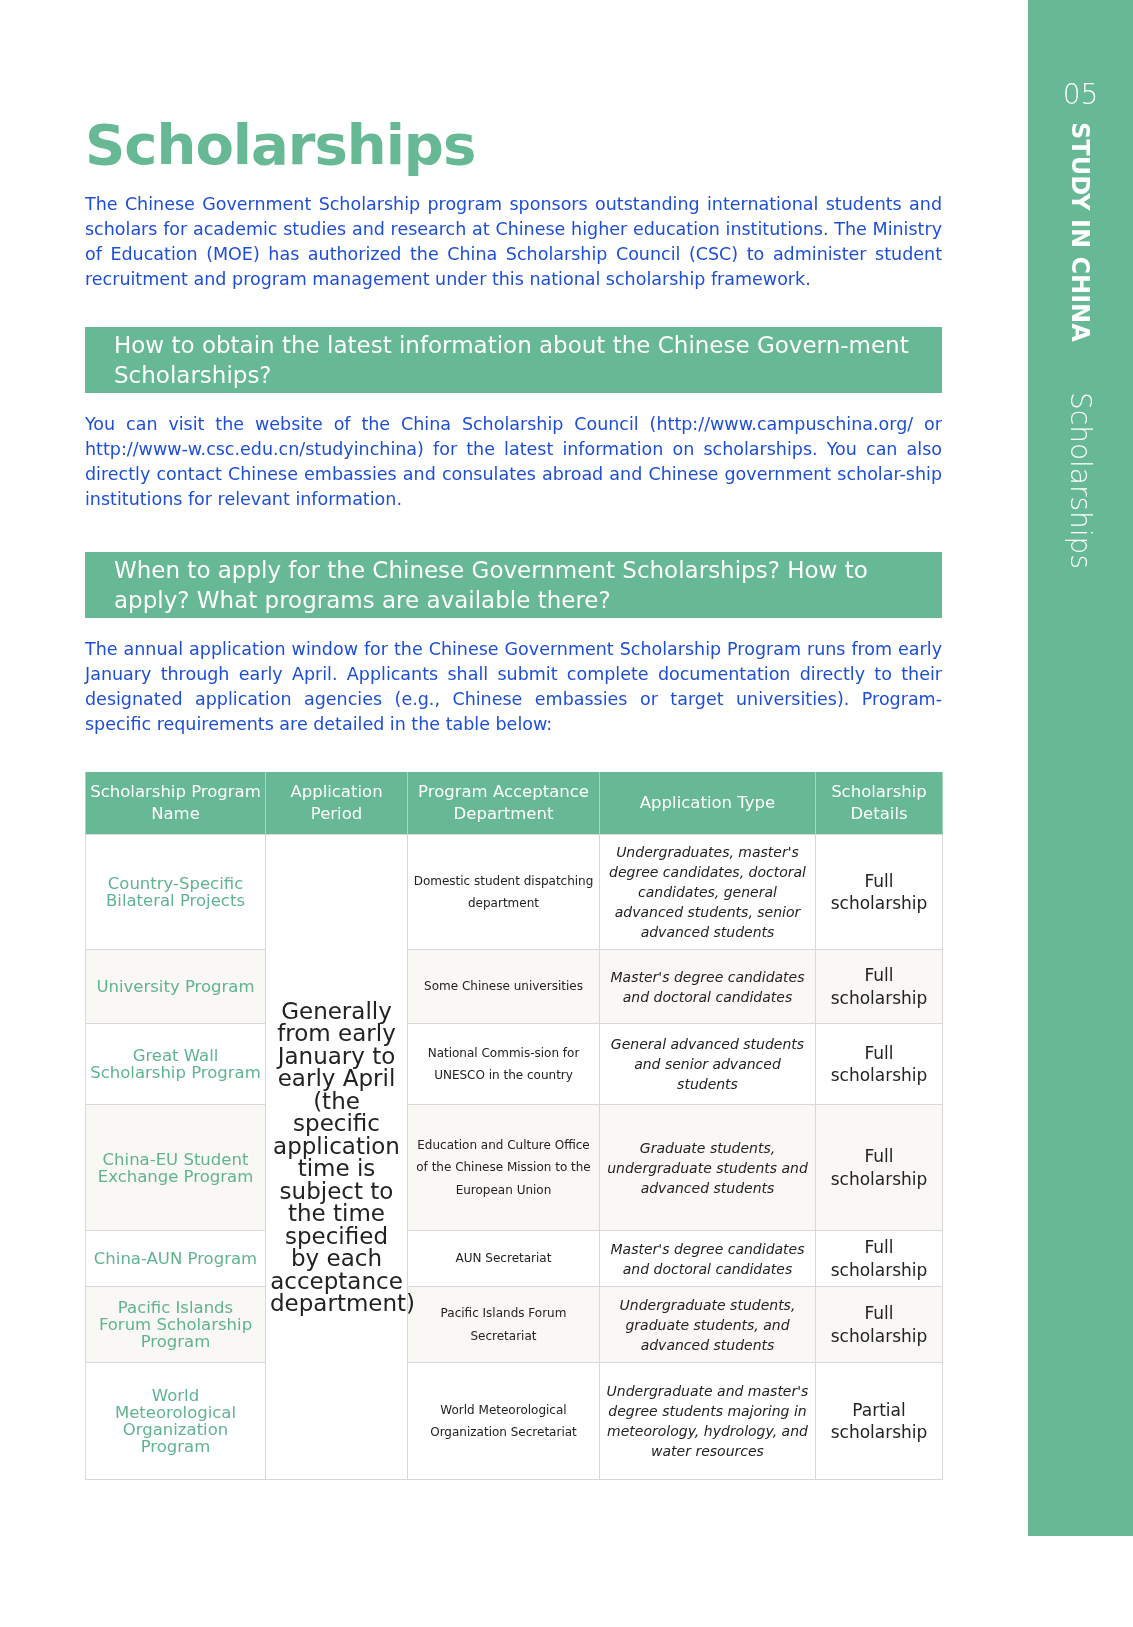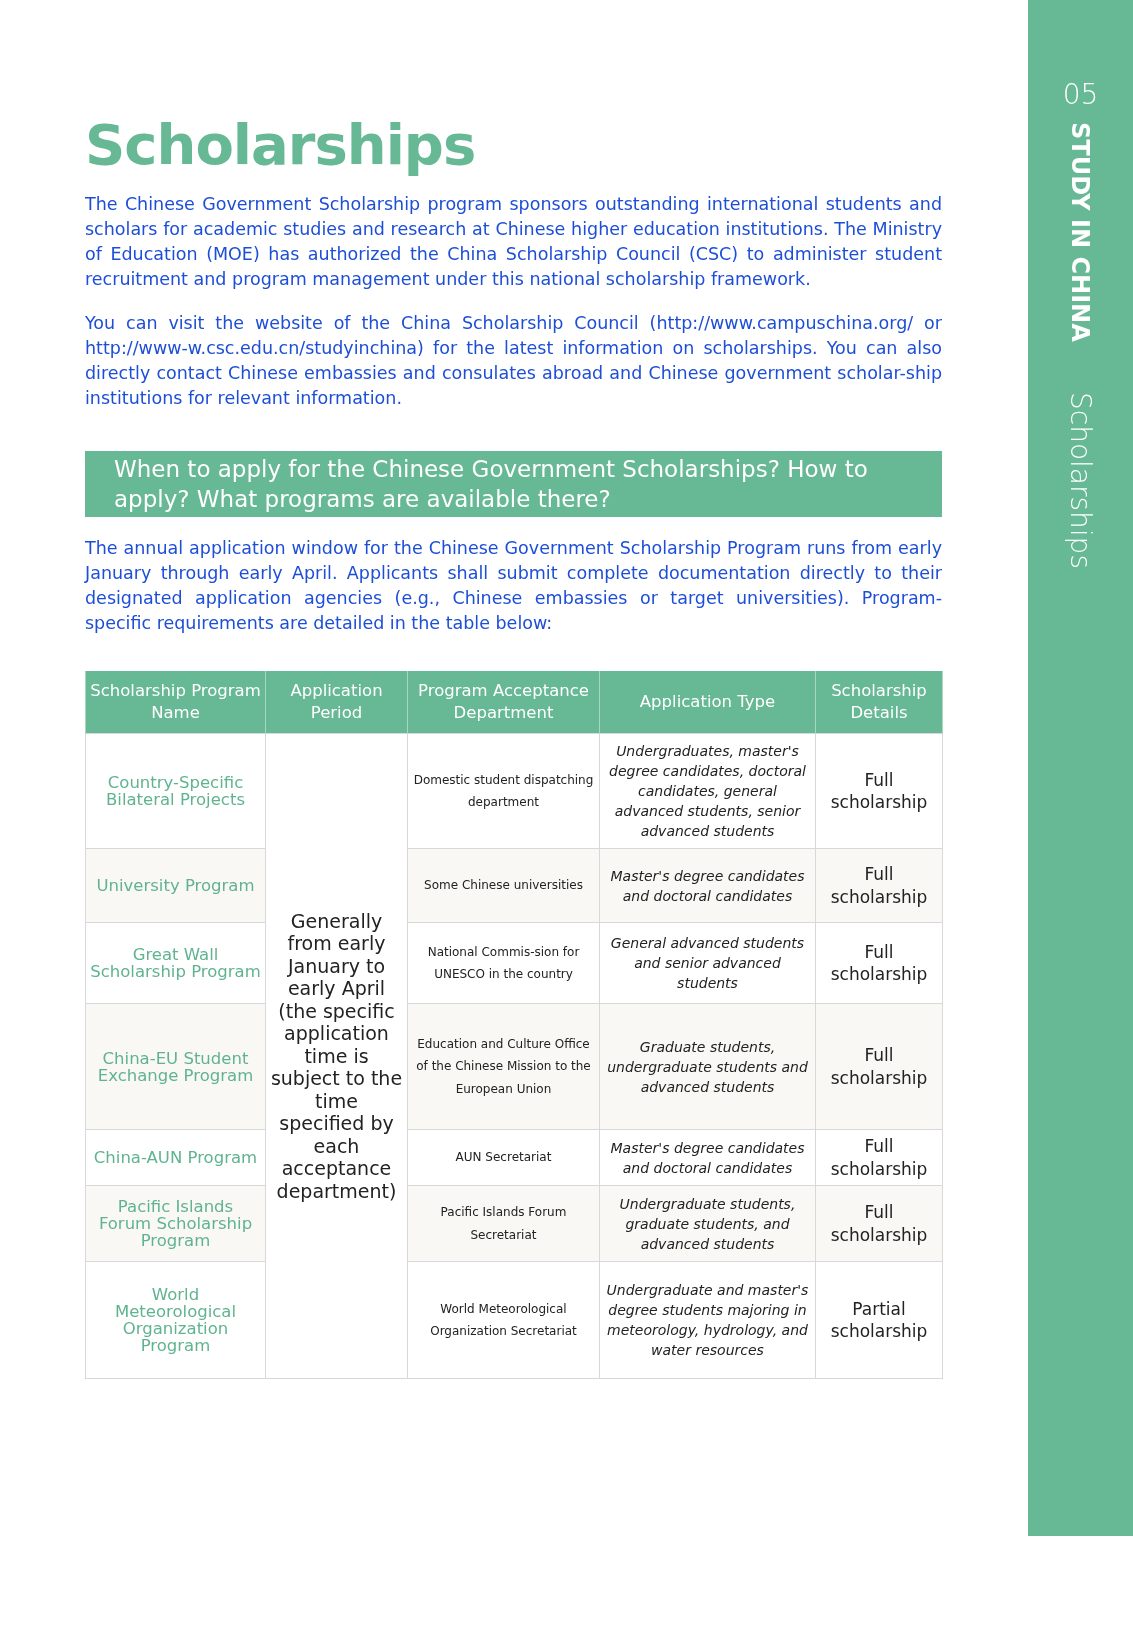--- a/index.html
+++ b/index.html
@@ -16,40 +16,41 @@
   .p1{margin-top:12px;}
   .band{background:#67b894;color:#fff;font-size:23px;line-height:30px;padding:3px 30px 3px 29px;}
   .band1{margin-top:35px;}
   .p2{margin-top:19px;}
   .band2{margin-top:40px;}
   .p3{margin-top:19px;}
   table{margin-top:35px;width:857px;border-collapse:collapse;table-layout:fixed;}
   th{background:#67b894;color:#fff;font-weight:normal;font-size:16.5px;line-height:22px;height:62px;padding:0 2px;border-left:1px solid #a9d6c0;border-right:1px solid #a9d6c0;}
   td{border:1px solid #d8d8d8;text-align:center;vertical-align:middle;padding:2px 4px;}
   td.name{color:#5fb38f;font-size:16.5px;line-height:17px;}
-  td.period{font-size:19px;line-height:22.5px;background:#fff;}
+  td.period{font-size:23px;line-height:22.5px;background:#fff;}
   td.dept{font-size:12px;line-height:22.5px;}
   td.type{font-size:14px;line-height:20px;font-style:italic;}
   td.det{font-size:17px;line-height:22.5px;}
   tr.alt td.name, tr.alt td.dept, tr.alt td.type, tr.alt td.det{background:#faf8f4;}
 </style>
 </head>
 <body>
 
 <div class="sidebar">
   <div class="side-num">05</div>
   <div class="side-v side-study">STUDY IN CHINA</div>
   <div class="side-v side-sch">Scholarships</div>
   <div class="page-num">149</div>
 </div>
 
 <div class="content">
   <h1>Scholarships</h1>
   <p class="p1">The Chinese Government Scholarship program sponsors outstanding international students and scholars for academic studies and research at Chinese higher education institutions. The Ministry of Education (MOE) has authorized the China Scholarship Council (CSC) to administer student recruitment and program management under this national scholarship framework.</p>
 
+  <div class="band band1">How to obtain the latest information about the Chinese Govern-ment Scholarships?</div>
   <p class="p2">You can visit the website of the China Scholarship Council (http://www.campuschina.org/ or http://www-w.csc.edu.cn/studyinchina) for the latest information on scholarships. You can also directly contact Chinese embassies and consulates abroad and Chinese government scholar-ship institutions for relevant information.</p>
 
   <div class="band band2">When to apply for the Chinese Government Scholarships? How to apply? What programs are available there?</div>
   <p class="p3">The annual application window for the Chinese Government Scholarship Program runs from early January through early April. Applicants shall submit complete documentation directly to their designated application agencies (e.g., Chinese embassies or target universities). Program-specific requirements are detailed in the table below:</p>
 
   <table>
     <colgroup>
       <col style="width:180px">
         <col style="width:142px">
         <col style="width:192px">

